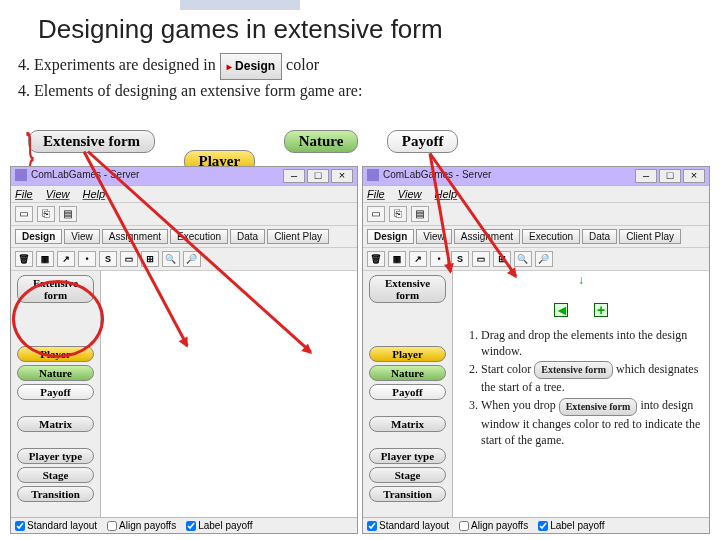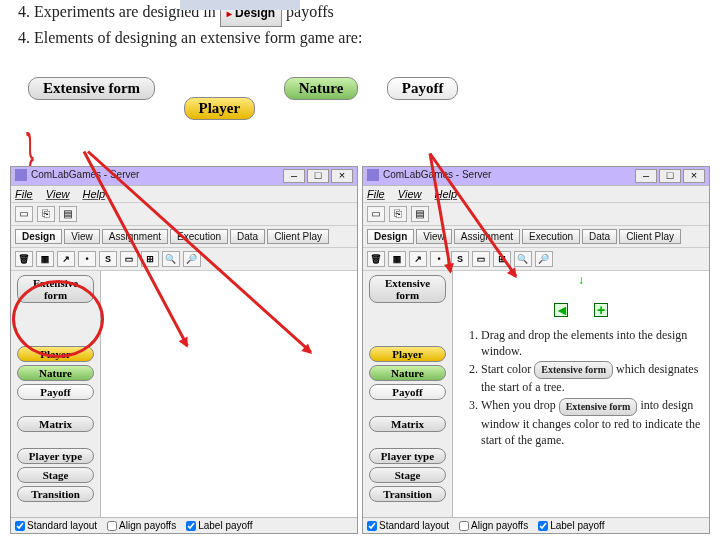--- a/index.html
+++ b/index.html
@@ -57,26 +57,27 @@
   .red-circle { position:absolute; border:3px solid #d22; border-radius:50%; pointer-events:none; }
   .red-arrow { position:absolute; border-top:3px solid #d22; transform-origin:left center; pointer-events:none; }
   .red-arrow::after { content:""; position:absolute; right:-2px; top:-6px; width:0;height:0;border-left:10px solid #d22;border-top:5px solid transparent;border-bottom:5px solid transparent; }
   .curly { position:absolute; color:#d22; font-size:60px; transform:scaleX(0.4); pointer-events:none; }
 </style>
 </head>
 <body>
 
 <div class="slide">
   <div class="top-band"></div>
+  <div class="title">Designing games in extensive form</div>
 
   <div class="intro">
     <div>
       <span>4.  Experiments are designed in </span>
       <span class="design-btn"><span class="arrow">▸</span> <span>Design</span></span>
-      <span> payoffs</span>
+      <span> color</span>
     </div>
     <div>4.  Elements of designing an extensive form game are:</div>
   </div>
 
   <div class="chip-row">
     <span class="chip chip-gray">Extensive form</span>
     <span class="chip chip-yellow">Player</span>
     <span class="chip chip-green">Nature</span>
     <span class="chip chip-white">Payoff</span>
   </div>

